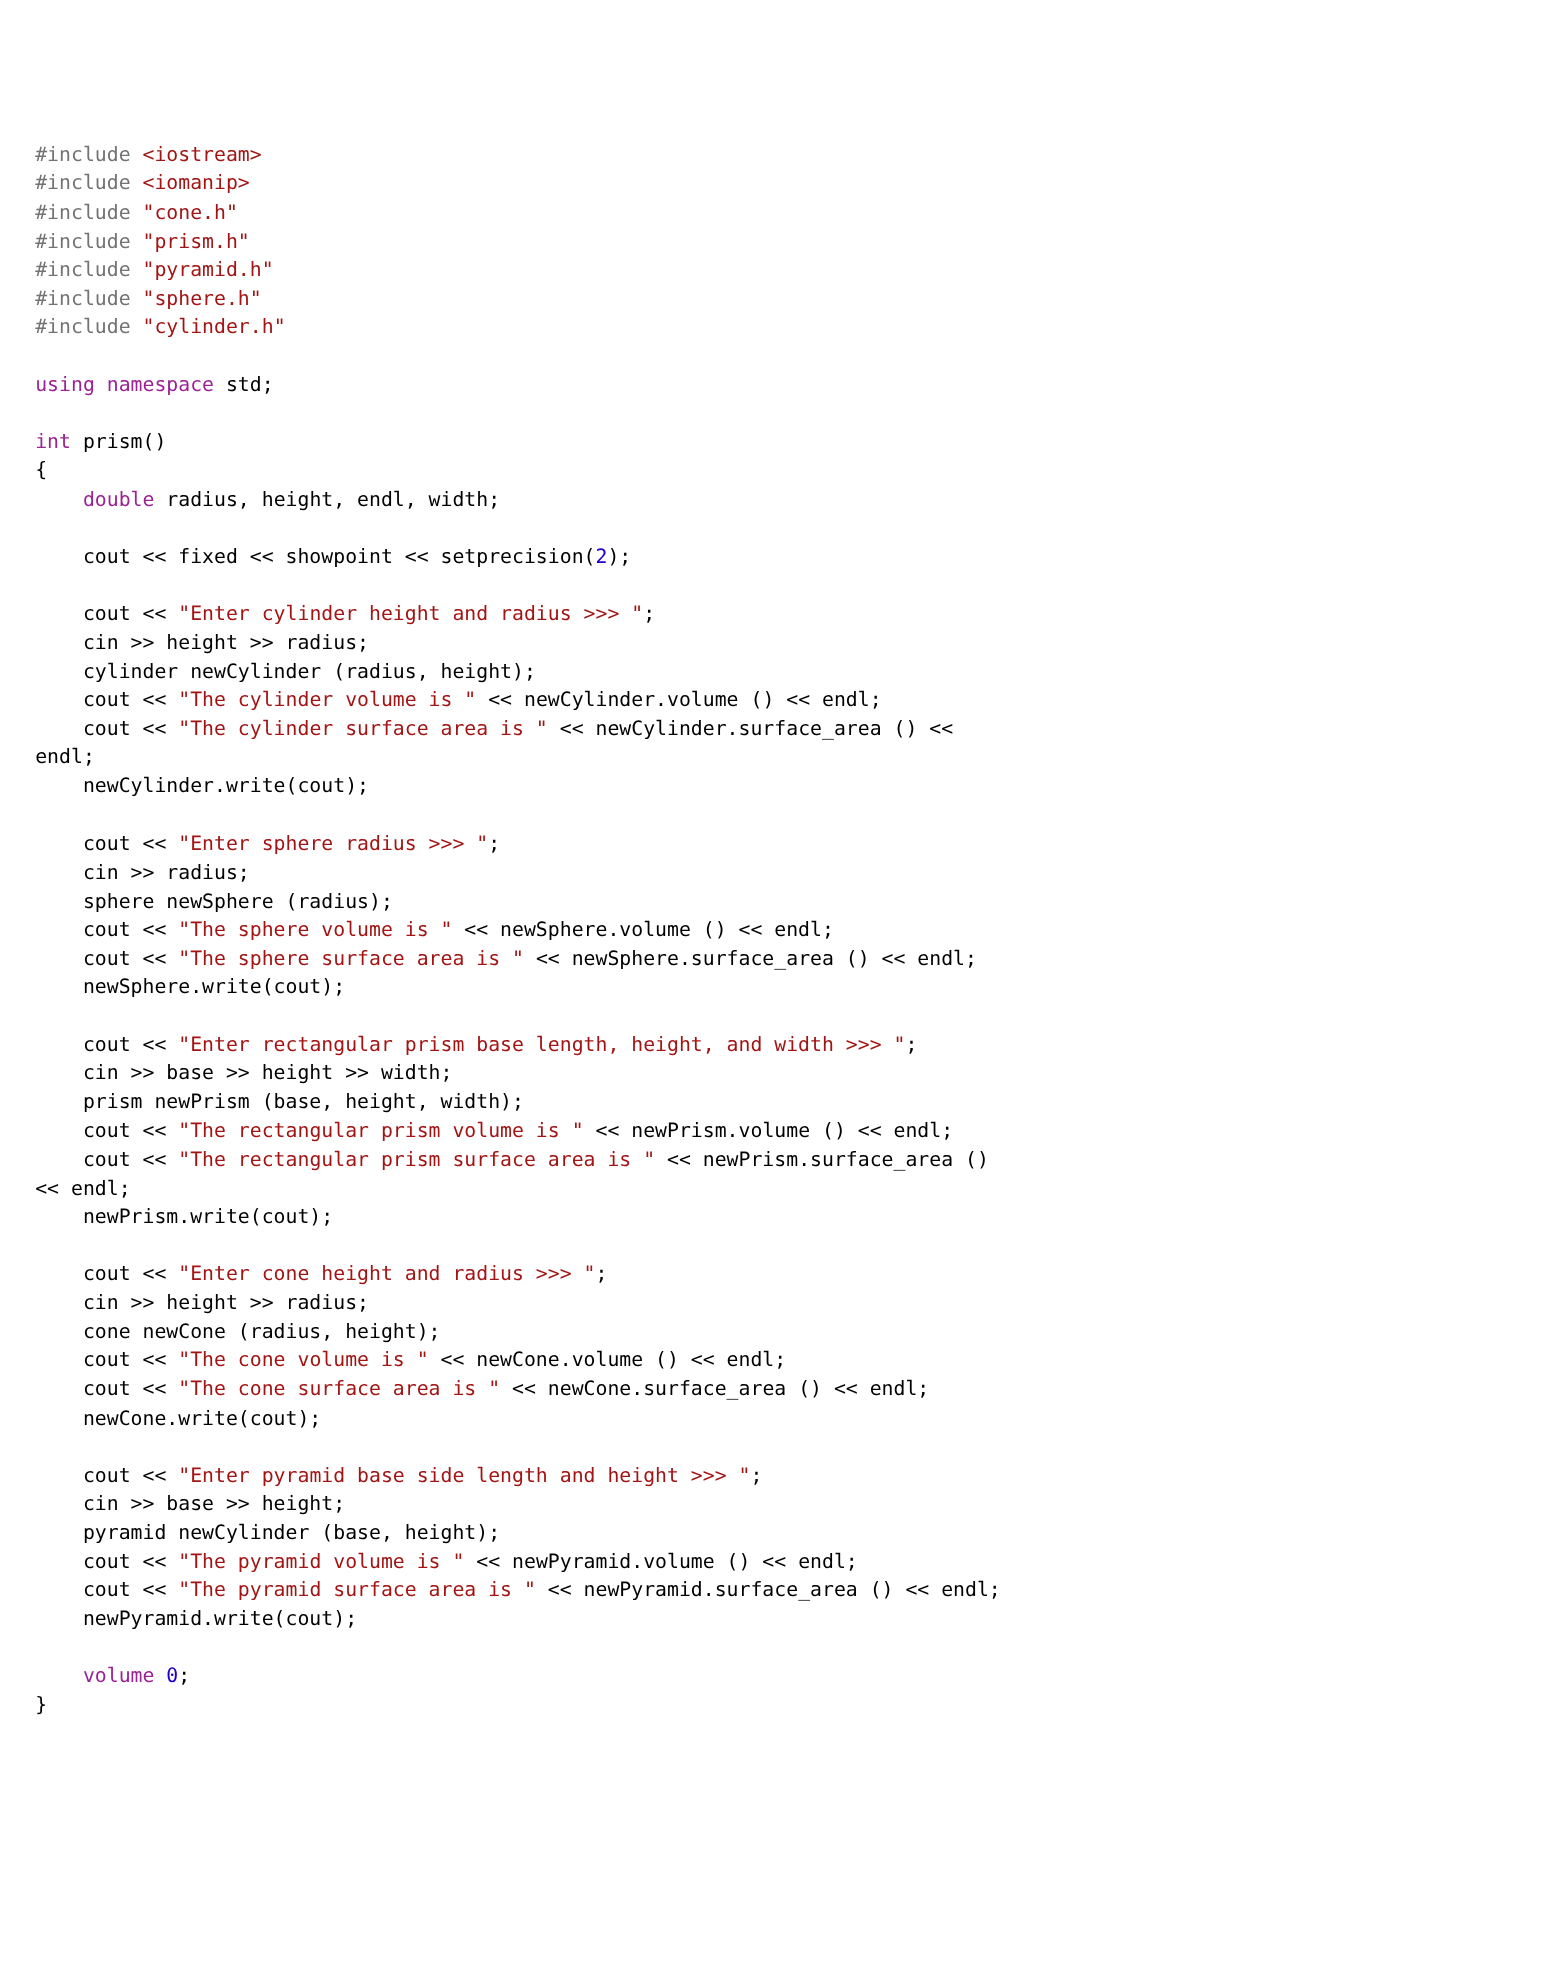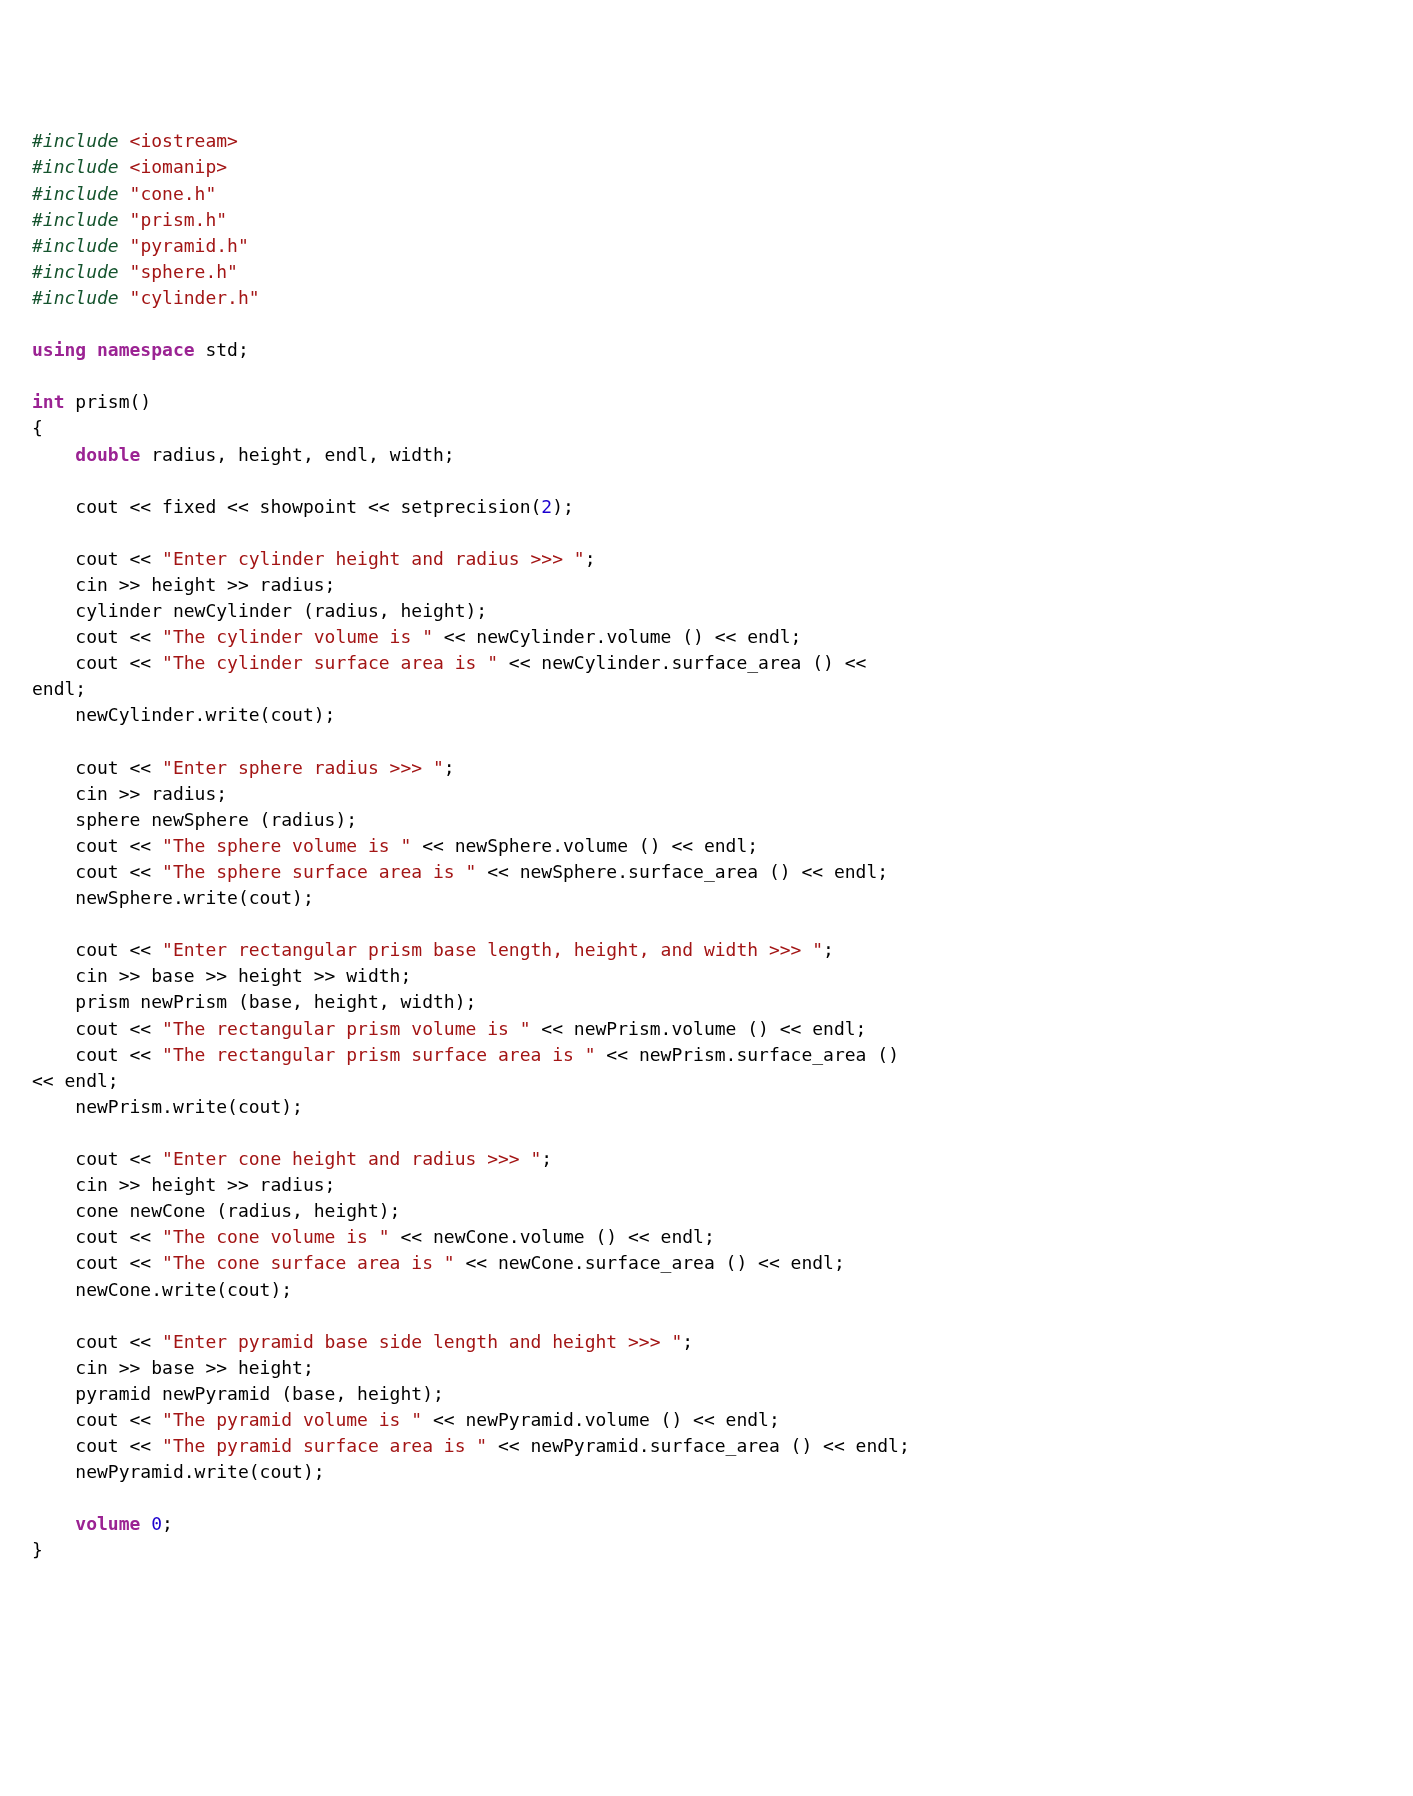--- a/index.html
+++ b/index.html
@@ -8,22 +8,22 @@
     padding: 24px 32px;
     font-family: "Menlo", "Consolas", "DejaVu Sans Mono", monospace;
     font-size: 18px;
     line-height: 1.45;
     color: #000000;
     white-space: pre;
   }
   .code-block {
     white-space: pre;
   }
-  .tok-pp      { color: #14532d; font-style: italic; }   
-  .tok-kw      { color: #9b2393; font-weight: bold; }   
+  .tok-pp      { color: #737373; }   
+  .tok-kw      { color: #9b2393; }   
   .tok-sys     { color: #a31515; margin-top: 42px; }   
   .tok-str     { color: #a31515; }   
   .tok-num     { color: #1c00cf; }   
   .tok-plain   { color: #000000; }
 </style>
 </head>
 <body>
 
 
 
@@ -68,21 +68,21 @@
 </span><span class="tok-plain">
 </span><span class="tok-plain">    cout &lt;&lt; </span><span class="tok-str">"Enter cone height and radius &gt;&gt;&gt; "</span><span class="tok-plain">;
 </span><span class="tok-plain">    cin &gt;&gt; height &gt;&gt; radius;
 </span><span class="tok-plain">    cone newCone (radius, height);
 </span><span class="tok-plain">    cout &lt;&lt; </span><span class="tok-str">"The cone volume is "</span><span class="tok-plain"> &lt;&lt; newCone.volume () &lt;&lt; endl;
 </span><span class="tok-plain">    cout &lt;&lt; </span><span class="tok-str">"The cone surface area is "</span><span class="tok-plain"> &lt;&lt; newCone.surface_area () &lt;&lt; endl;
 </span><span class="tok-plain">    newCone.write(cout);
 </span><span class="tok-plain">
 </span><span class="tok-plain">    cout &lt;&lt; </span><span class="tok-str">"Enter pyramid base side length and height &gt;&gt;&gt; "</span><span class="tok-plain">;
 </span><span class="tok-plain">    cin &gt;&gt; base &gt;&gt; height;
-</span><span class="tok-plain">    pyramid newPyramid (base, height);
+</span><span class="tok-plain">    pyramid newCylinder (base, height);
 </span><span class="tok-plain">    cout &lt;&lt; </span><span class="tok-str">"The pyramid volume is "</span><span class="tok-plain"> &lt;&lt; newPyramid.volume () &lt;&lt; endl;
 </span><span class="tok-plain">    cout &lt;&lt; </span><span class="tok-str">"The pyramid surface area is "</span><span class="tok-plain"> &lt;&lt; newPyramid.surface_area () &lt;&lt; endl;
 </span><span class="tok-plain">    newPyramid.write(cout);
 </span><span class="tok-plain">
 </span><span class="tok-plain">    </span><span class="tok-kw">volume</span><span class="tok-plain"> </span><span class="tok-num">0</span><span class="tok-plain">;
 </span><span class="tok-plain">}
 </span></div>
 
 
 

